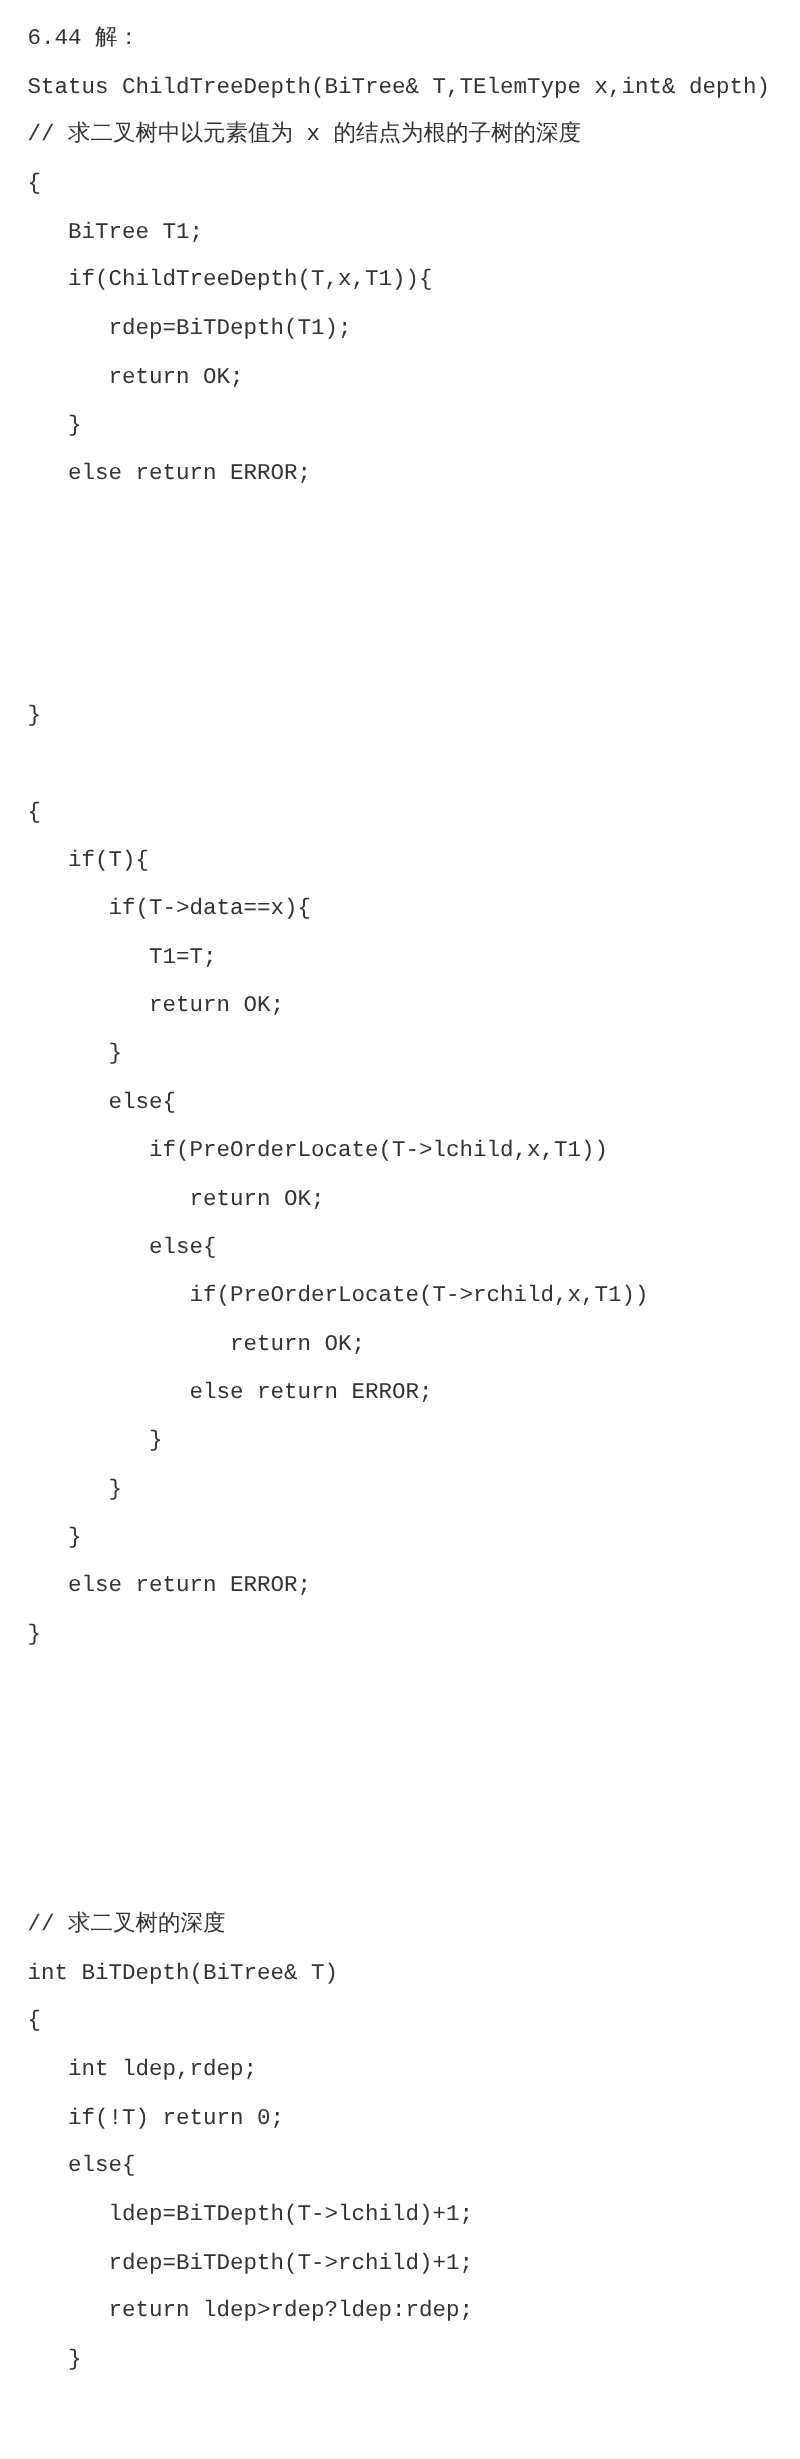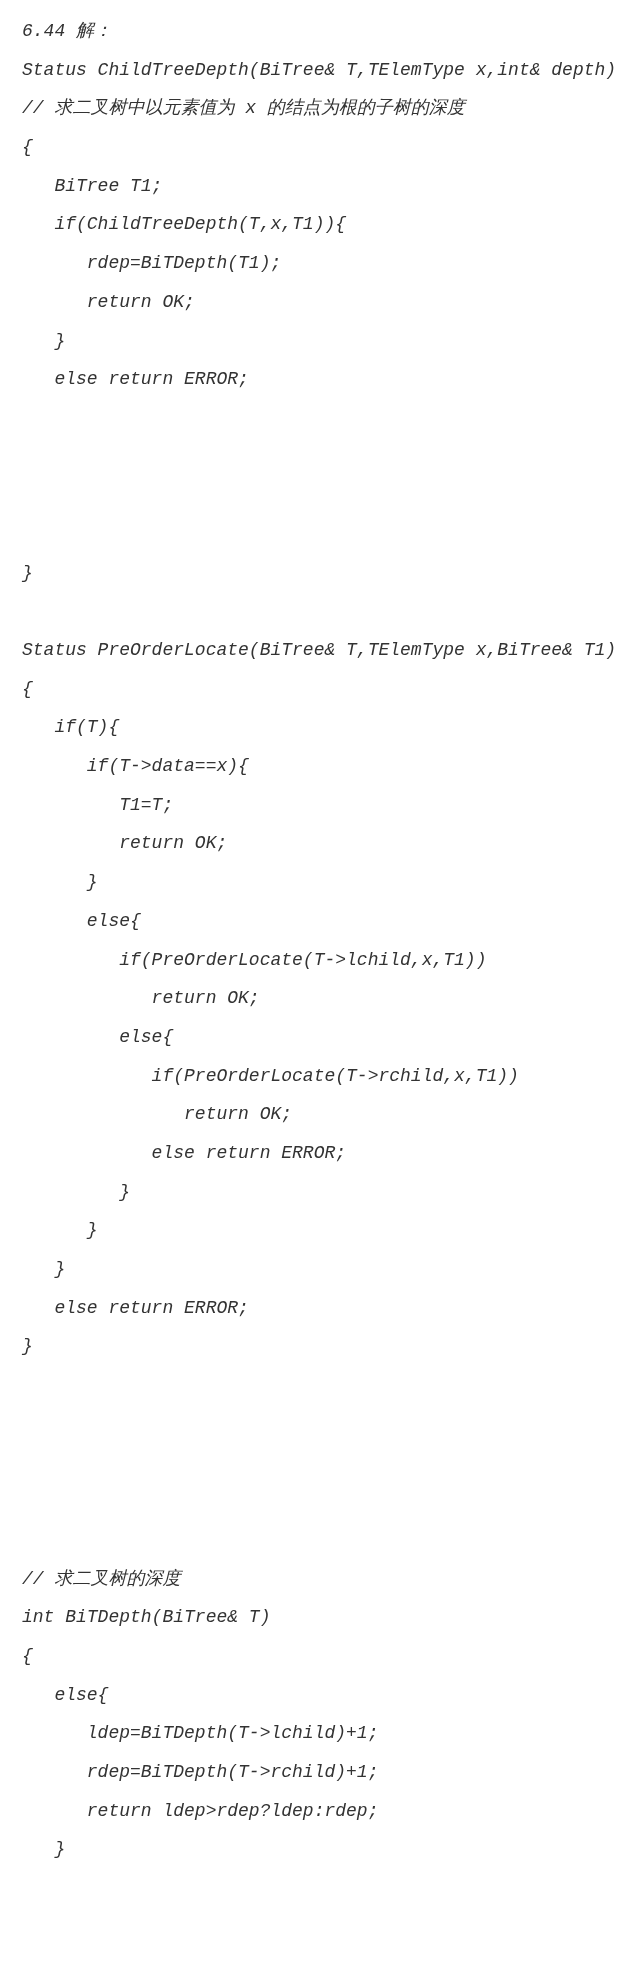--- a/index.html
+++ b/index.html
@@ -6,21 +6,21 @@
   body {
     width: 640px;
     background: #ffffff;
     font-family: "SimSun", "宋体", "Courier New", monospace;
     font-size: 18px;
     line-height: 2.15;
     color: #333333;
     padding: 12px 22px;
     position: relative;
   }
-  .line { white-space: pre; font-style: italic; }
+  .line { white-space: pre; }
 </style>
 </head>
 <body>
 
 <div id="code-container">
     <div class="line">6.44 解：</div>
     <div class="line">Status ChildTreeDepth(BiTree&amp; T,TElemType x,int&amp; depth)</div>
     <div class="line">// 求二叉树中以元素值为 x 的结点为根的子树的深度</div>
     <div class="line">{</div>
     <div class="line">   BiTree T1;</div>
@@ -28,21 +28,20 @@
     <div class="line">      rdep=BiTDepth(T1);</div>
     <div class="line">      return OK;</div>
     <div class="line">   }</div>
     <div class="line">   else return ERROR;</div>
     <div class="line">&nbsp;</div>
     <div class="line">&nbsp;</div>
     <div class="line">&nbsp;</div>
     <div class="line">&nbsp;</div>
     <div class="line">}</div>
     <div class="line">&nbsp;</div>
-    <div class="line">Status PreOrderLocate(BiTree&amp; T,TElemType x,BiTree&amp; T1)</div>
     <div class="line">{</div>
     <div class="line">   if(T){</div>
     <div class="line">      if(T-&gt;data==x){</div>
     <div class="line">         T1=T;</div>
     <div class="line">         return OK;</div>
     <div class="line">      }</div>
     <div class="line">      else{</div>
     <div class="line">         if(PreOrderLocate(T-&gt;lchild,x,T1))</div>
     <div class="line">            return OK;</div>
     <div class="line">         else{</div>
@@ -55,18 +54,20 @@
     <div class="line">   else return ERROR;</div>
     <div class="line">}</div>
     <div class="line">&nbsp;</div>
     <div class="line">&nbsp;</div>
     <div class="line">&nbsp;</div>
     <div class="line">&nbsp;</div>
     <div class="line">&nbsp;</div>
     <div class="line">// 求二叉树的深度</div>
     <div class="line">int BiTDepth(BiTree&amp; T)</div>
     <div class="line">{</div>
+    <div class="line">   int ldep,rdep;</div>
+    <div class="line">   if(!T) return 0;</div>
     <div class="line">   else{</div>
     <div class="line">      ldep=BiTDepth(T-&gt;lchild)+1;</div>
     <div class="line">      rdep=BiTDepth(T-&gt;rchild)+1;</div>
     <div class="line">      return ldep&gt;rdep?ldep:rdep;</div>
     <div class="line">   }</div>
   </div>
 
 </body></html>

